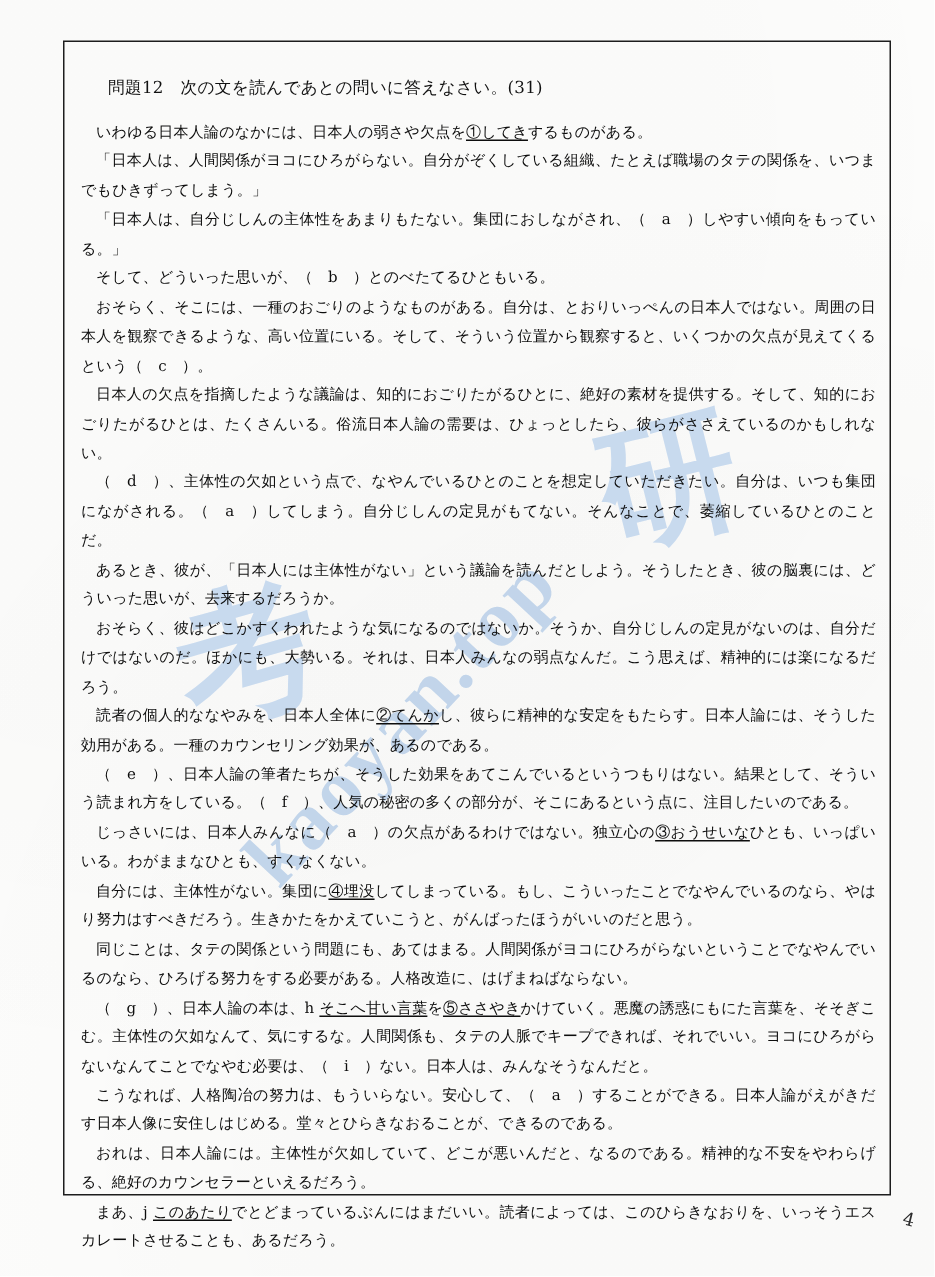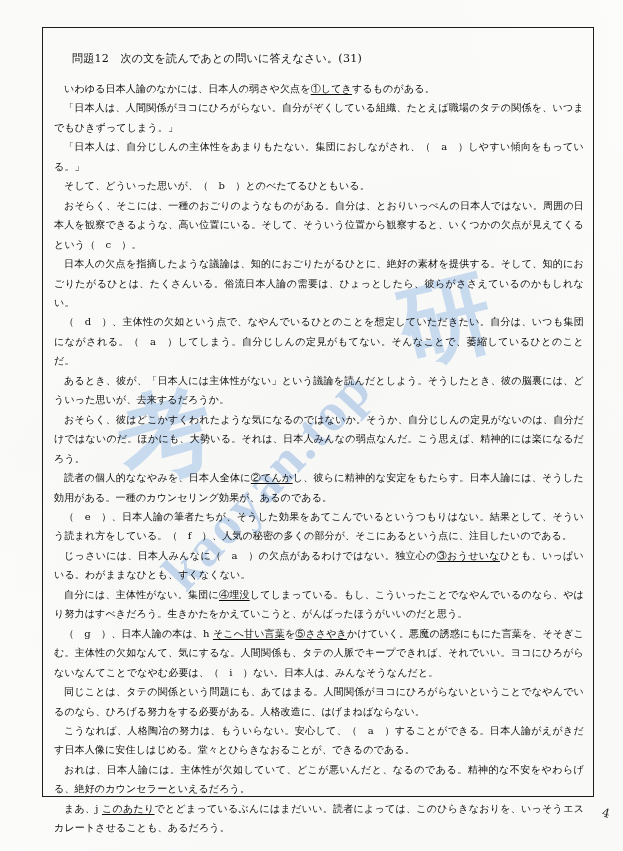--- a/index.html
+++ b/index.html
@@ -150,22 +150,22 @@
           <p class="para">そして、どういった思いが、（　b　）とのべたてるひともいる。</p>
           <p class="para">おそらく、そこには、一種のおごりのようなものがある。自分は、とおりいっぺんの日本人ではない。周囲の日本人を観察できるような、高い位置にいる。そして、そういう位置から観察すると、いくつかの欠点が見えてくるという（　c　）。</p>
           <p class="para">日本人の欠点を指摘したような議論は、知的におごりたがるひとに、絶好の素材を提供する。そして、知的におごりたがるひとは、たくさんいる。俗流日本人論の需要は、ひょっとしたら、彼らがささえているのかもしれない。</p>
           <p class="para">（　d　）、主体性の欠如という点で、なやんでいるひとのことを想定していただきたい。自分は、いつも集団にながされる。（　a　）してしまう。自分じしんの定見がもてない。そんなことで、萎縮しているひとのことだ。</p>
           <p class="para">あるとき、彼が、「日本人には主体性がない」という議論を読んだとしよう。そうしたとき、彼の脳裏には、どういった思いが、去来するだろうか。</p>
           <p class="para">おそらく、彼はどこかすくわれたような気になるのではないか。そうか、自分じしんの定見がないのは、自分だけではないのだ。ほかにも、大勢いる。それは、日本人みんなの弱点なんだ。こう思えば、精神的には楽になるだろう。</p>
           <p class="para">読者の個人的ななやみを、日本人全体に<span class="u">②てんか</span>し、彼らに精神的な安定をもたらす。日本人論には、そうした効用がある。一種のカウンセリング効果が、あるのである。</p>
           <p class="para">（　e　）、日本人論の筆者たちが、そうした効果をあてこんでいるというつもりはない。結果として、そういう読まれ方をしている。（　f　）、人気の秘密の多くの部分が、そこにあるという点に、注目したいのである。</p>
           <p class="para">じっさいには、日本人みんなに（　a　）の欠点があるわけではない。独立心の<span class="u">③おうせいな</span>ひとも、いっぱいいる。わがままなひとも、すくなくない。</p>
           <p class="para">自分には、主体性がない。集団に<span class="u">④埋没</span>してしまっている。もし、こういったことでなやんでいるのなら、やはり努力はすべきだろう。生きかたをかえていこうと、がんばったほうがいいのだと思う。</p>
+          <p class="para">同じことは、タテの関係という問題にも、あてはまる。人間関係がヨコにひろがらないということでなやんでいるのなら、ひろげる努力をする必要がある。人格改造に、はげまねばならない。</p>
           <p class="para">（　g　）、日本人論の本は、h <span class="u">そこへ甘い言葉</span>を<span class="u">⑤ささやき</span>かけていく。悪魔の誘惑にもにた言葉を、そそぎこむ。主体性の欠如なんて、気にするな。人間関係も、タテの人脈でキープできれば、それでいい。ヨコにひろがらないなんてことでなやむ必要は、（　i　）ない。日本人は、みんなそうなんだと。</p>
-          <p class="para">同じことは、タテの関係という問題にも、あてはまる。人間関係がヨコにひろがらないということでなやんでいるのなら、ひろげる努力をする必要がある。人格改造に、はげまねばならない。</p>
           <p class="para">こうなれば、人格陶冶の努力は、もういらない。安心して、（　a　）することができる。日本人論がえがきだす日本人像に安住しはじめる。堂々とひらきなおることが、できるのである。</p>
           <p class="para">おれは、日本人論には。主体性が欠如していて、どこが悪いんだと、なるのである。精神的な不安をやわらげる、絶好のカウンセラーといえるだろう。</p>
           <p class="para">まあ、j <span class="u">このあたり</span>でとどまっているぶんにはまだいい。読者によっては、このひらきなおりを、いっそうエスカレートさせることも、あるだろう。</p>
         </div>
     </div>
   </div>
 
   <div id="margin-mark">4</div>
 </div>
 

